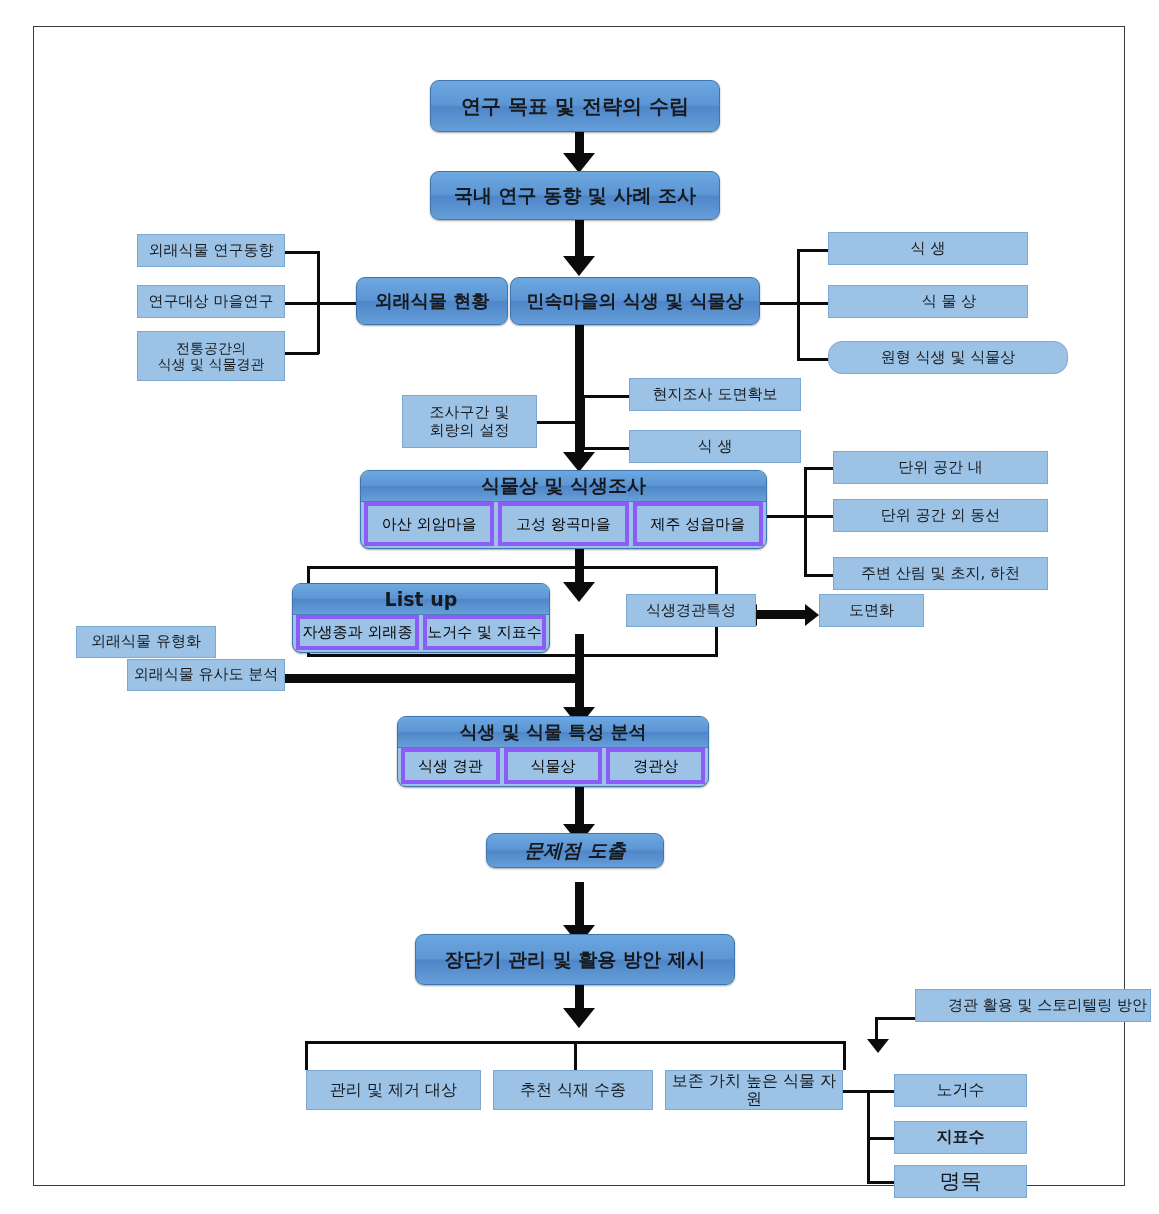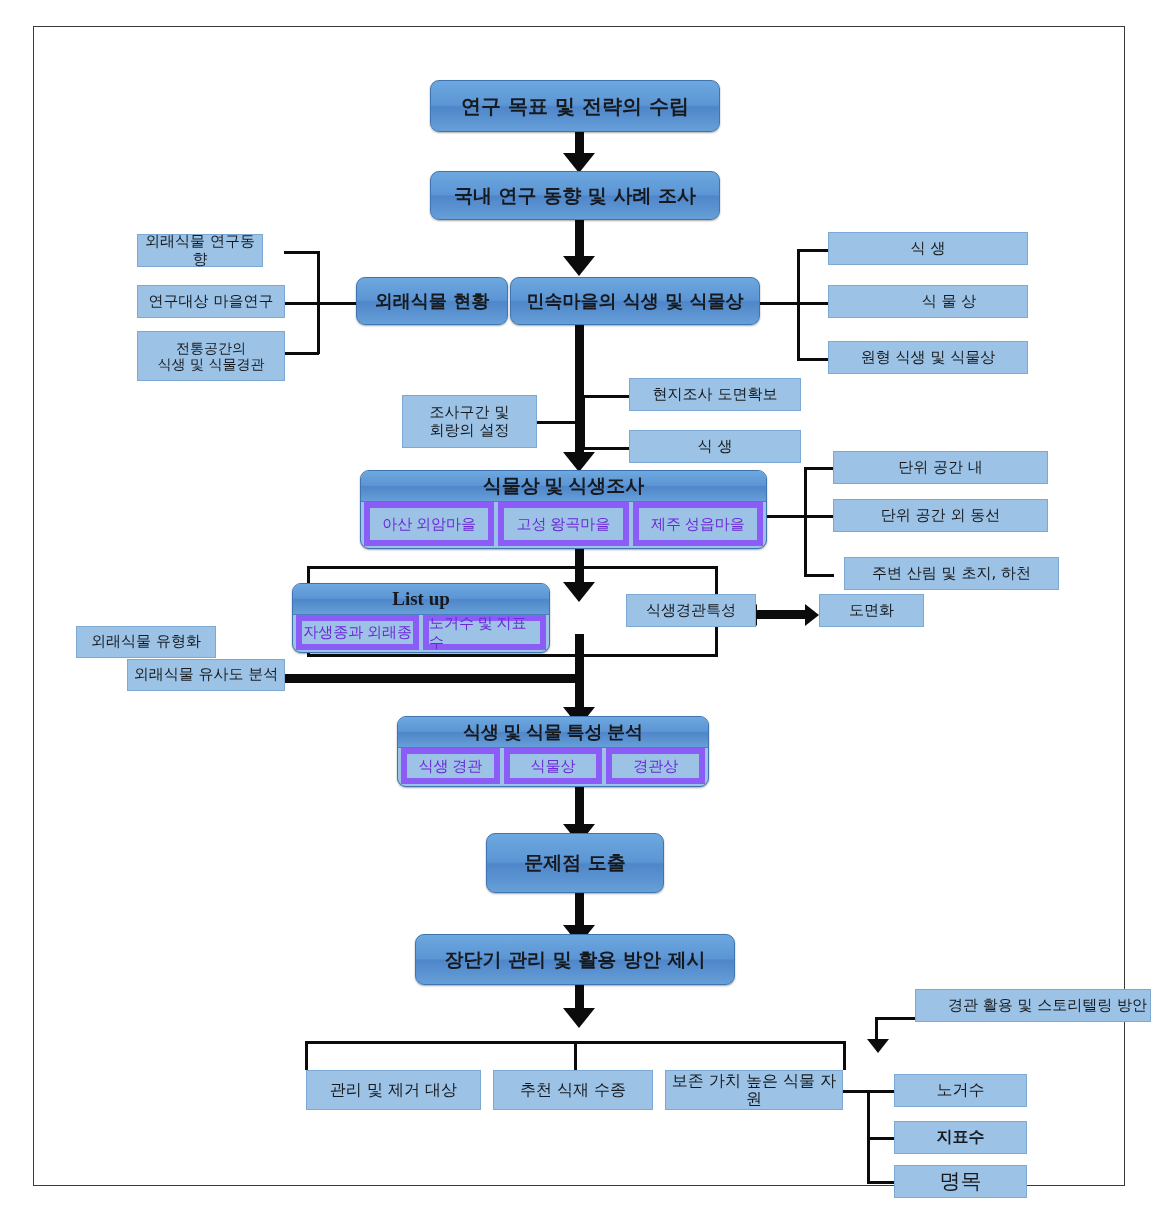--- a/index.html
+++ b/index.html
@@ -44,39 +44,38 @@
   }
   
   .composite{
     position:absolute;
     box-sizing:border-box;
     border:1px solid #3f74b0;
     border-radius:9px;
     overflow:hidden;
     background:#9cc3e6;
     box-shadow:0 1px 2px rgba(0,0,0,.35);
-    font-family:Liberation Serif, serif;
   }
   .composite .head{
     height:30px;
     display:flex;align-items:center;justify-content:center;
     font-weight:bold;color:#16191d;
     background:linear-gradient(180deg,#6ea8e0 0%,#5b95d4 48%,#4e86c9 52%,#679fd9 100%);
     border-bottom:1px solid #4a7fbd;
   }
   .composite .cells{
     display:flex;height:calc(100% - 30px);
     padding:0 3px 3px 3px;box-sizing:border-box;gap:4px;
   }
   .composite .cells .cell{
     flex:1;
     display:flex;align-items:center;justify-content:center;
     background:#9cc3e6;
-    border:6px solid #8b5cf6;
-    font-size:15px;color:#6d28d9;
+    border:4px solid #8b5cf6;
+    font-size:15px;color:#000000;
   }
   
   .ln{position:absolute;background:#0b0b0b;}
   .lnv{width:3px;}
   .lnh{height:3px;}
   .thickv{width:9px;background:#0b0b0b;}
   .thickh{height:9px;background:#0b0b0b;}
   
   .ahead{
     position:absolute;
@@ -184,21 +183,21 @@
     <div class="ln lnh" style="left:833px;top:1154px;width:28px;"></div>
 
     <div class="node proc" style="left:396px;top:53px;width:290px;height:52px;font-size:20px;">
       <span>연구 목표 및 전략의 수립</span>
     </div>
 
     <div class="node proc" style="left:396px;top:144px;width:290px;height:49px;font-size:19px;">
       <span>국내 연구 동향 및 사례 조사</span>
     </div>
 
-    <div class="node lite" style="left:103px;top:207px;width:126px;height:33px;font-size:15px;">
+    <div class="node lite" style="left:103px;top:207px;width:148px;height:33px;font-size:15px;">
       <span>외래식물 연구동향</span>
     </div>
     <div class="node lite" style="left:103px;top:258px;width:148px;height:33px;font-size:15px;">
       <span>연구대상 마을연구</span>
     </div>
     <div class="node lite" style="left:103px;top:304px;width:148px;height:50px;font-size:14px;">
       <span>전통공간의
 식생 및 식물경관</span>
     </div>
 
@@ -209,21 +208,21 @@
     <div class="node proc" style="left:476px;top:250px;width:250px;height:48px;font-size:18px;">
       <span>민속마을의 식생 및 식물상</span>
     </div>
 
     <div class="node lite" style="left:794px;top:205px;width:200px;height:33px;font-size:15px;">
       <span>식     생</span>
     </div>
     <div class="node lite" style="left:794px;top:258px;width:200px;height:33px;font-size:15px;padding-left:42px;">
       <span>식 물 상</span>
     </div>
-    <div class="node lite" style="left:794px;top:314px;width:200px;height:33px;font-size:15px;">
+    <div class="node lite" style="left:794px;top:314px;width:240px;height:33px;font-size:15px;border-radius:14px;">
       <span>원형 식생 및 식물상</span>
     </div>
 
     <div class="node lite" style="left:368px;top:368px;width:135px;height:53px;font-size:15px;">
       <span>조사구간 및
 회랑의 설정</span>
     </div>
     <div class="node lite" style="left:595px;top:351px;width:172px;height:33px;font-size:15px;">
       <span>현지조사 도면확보</span>
     </div>
@@ -247,21 +246,21 @@
         </div>
       </div>
     </div>
 
     <div class="node lite" style="left:799px;top:424px;width:215px;height:33px;font-size:15px;">
       <span>단위 공간 내</span>
     </div>
     <div class="node lite" style="left:799px;top:472px;width:215px;height:33px;font-size:15px;">
       <span>단위 공간 외 동선</span>
     </div>
-    <div class="node lite" style="left:799px;top:530px;width:215px;height:33px;font-size:15px;margin-left:11px;">
+    <div class="node lite" style="left:799px;top:530px;width:215px;height:33px;font-size:15px;">
       <span>주변 산림 및 초지, 하천</span>
     </div>
 
     <div class="node lite" style="left:42px;top:599px;width:140px;height:32px;font-size:15px;">
       <span>외래식물 유형화</span>
     </div>
 
     <div class="composite" style="left:258px;top:556px;width:258px;height:70px;">
       <div class="head" style="font-size:19px;">
         <span>List    up</span>
@@ -297,21 +296,21 @@
         </div>
         <div class="cell">
           <span>식물상</span>
         </div>
         <div class="cell">
           <span>경관상</span>
         </div>
       </div>
     </div>
 
-    <div class="node proc" style="left:452px;top:806px;width:178px;height:60px;font-size:19px;">
+    <div class="node proc" style="left:452px;top:806px;width:178px;height:35px;font-size:19px;font-style:italic;">
       <span>문제점 도출</span>
     </div>
 
     <div class="node proc" style="left:381px;top:907px;width:320px;height:51px;font-size:19px;">
       <span>장단기 관리 및 활용 방안 제시</span>
     </div>
 
     <div class="node lite" style="left:272px;top:1043px;width:175px;height:40px;font-size:16px;">
       <span>관리 및 제거 대상</span>
     </div>

